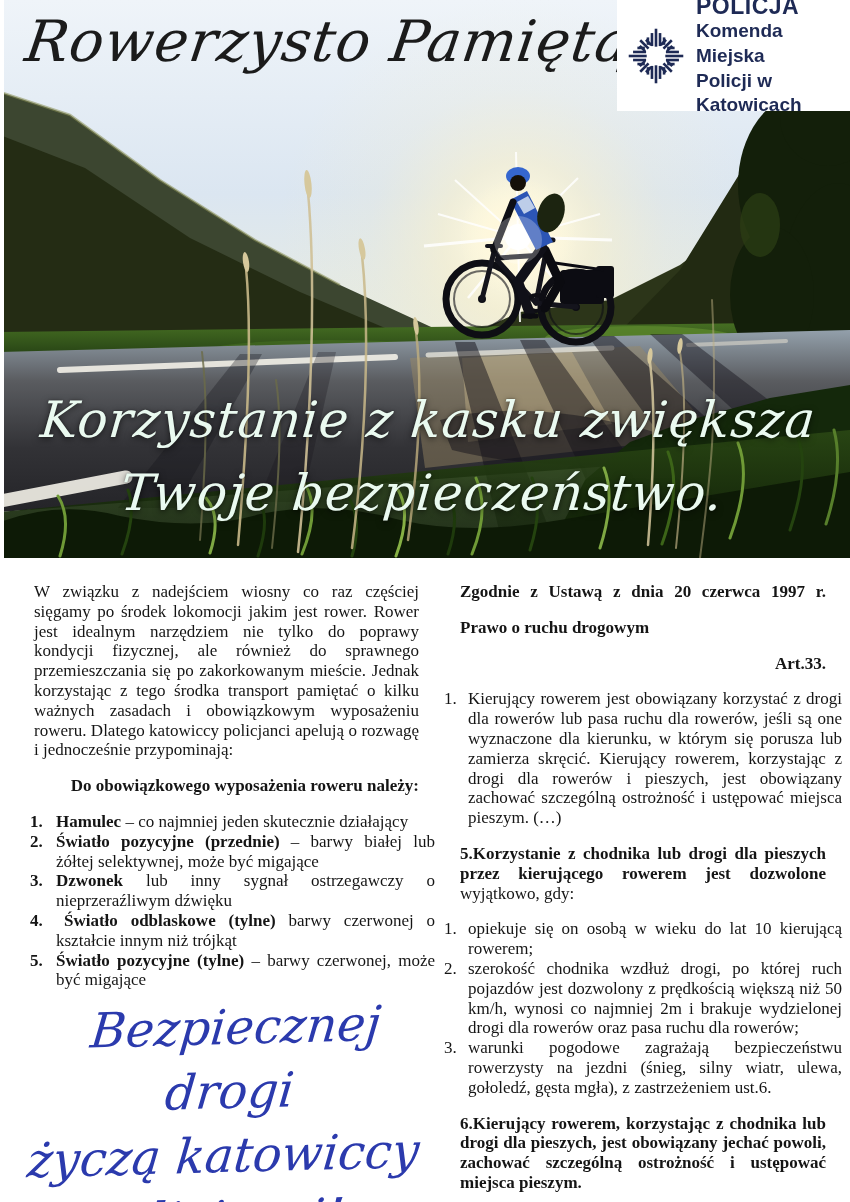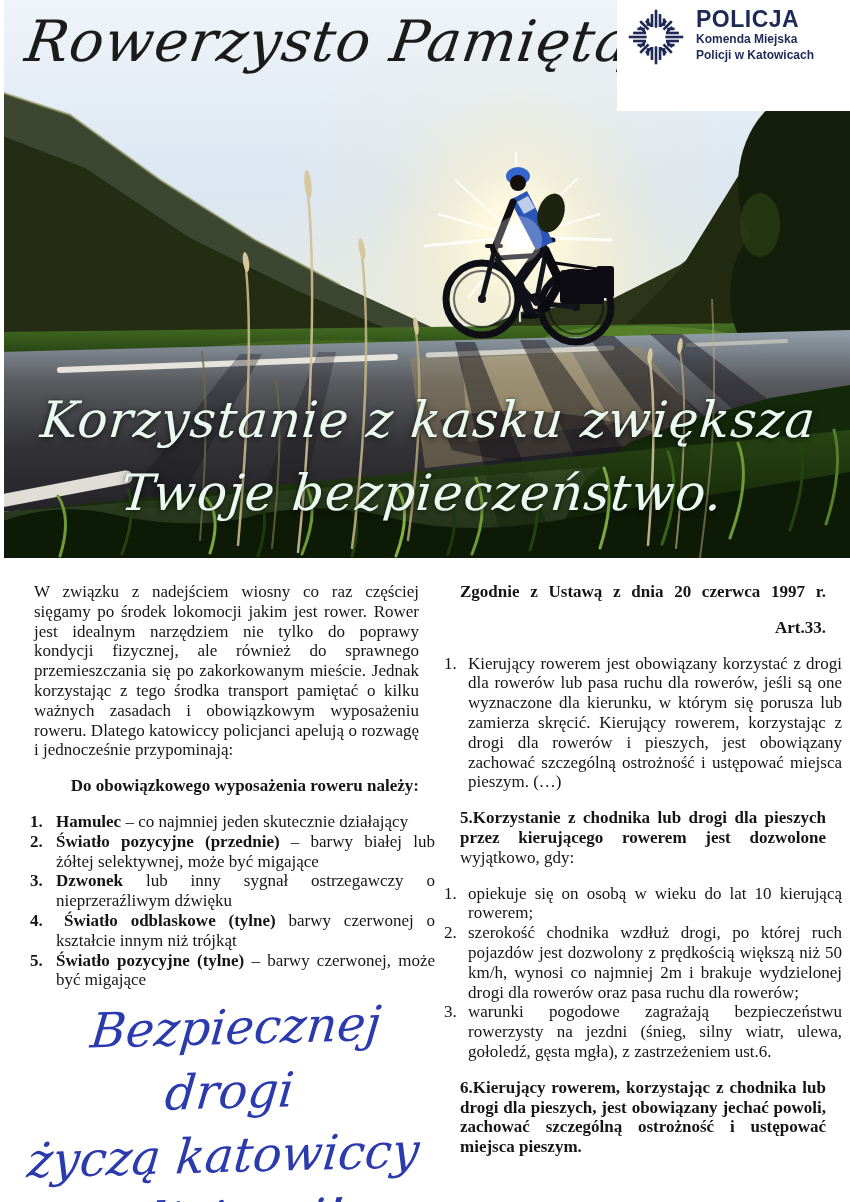--- a/index.html
+++ b/index.html
@@ -16,26 +16,26 @@
   
   .photo{position:absolute;top:0;left:0;width:850px;height:558px;}
   .photo svg.scene{position:absolute;top:0;left:0;width:850px;height:558px;display:block;}
   .poster-title{
     position:absolute;top:8px;left:26px;white-space:nowrap;
     font-family:"DejaVu Serif",serif;font-style:italic;font-size:57px;color:#1b1b1b;
     transform:skewX(-8deg);letter-spacing:1px;
   }
   .logo-box{
     position:absolute;top:0;right:0;width:233px;height:111px;background:#ffffff;
-    display:flex;align-items:flex-start;gap:9px;padding:6px 8px;box-sizing:border-box;
+    display:flex;align-items:center;gap:9px;padding:6px 8px;box-sizing:border-box;
   }
   .logo-star{width:62px;height:62px;flex:0 0 auto;}
   .logo-text{font-family:"Liberation Sans","DejaVu Sans",sans-serif;color:var(--police-navy);}
   .logo-org{font-weight:bold;font-size:23px;letter-spacing:.5px;line-height:1.15;}
-  .logo-sub{font-weight:bold;font-size:12px;line-height:1.3;}
+  .logo-sub{font-weight:bold;font-size:19px;line-height:1.3;}
   .caption{
     position:absolute;left:0;right:0;top:384px;text-align:center;
     font-family:"DejaVu Serif",serif;font-style:italic;font-size:50px;line-height:1.45;
     color:var(--caption-mint);letter-spacing:1px;transform:skewX(-5deg);
     text-shadow:0 2px 7px rgba(0,0,0,.6),0 0 2px rgba(0,0,0,.4);
   }
   
   .columns{position:absolute;top:566px;left:18px;display:flex;gap:9px;width:824px;}
   .col{font-size:17px;line-height:1.165;text-align:justify;}
   .col p{margin:16px;}
@@ -344,20 +344,21 @@
 
       <div class="blue-script">
         <div>Bezpiecznej drogi</div>
         <div>życzą katowiccy</div>
         <div>policjanci!</div>
       </div>
     </div>
 
     <div class="col col-right">
       <p class="law1">Zgodnie z Ustawą z dnia 20 czerwca 1997 r.</p>
+      <p class="law2">Prawo o ruchu drogowym</p>
       <p class="art">Art.33.</p>
 
       <div class="li-row">
         <span class="num" style="flex-basis:24px">1.</span>
         <span class="body">Kierujący rowerem jest obowiązany korzystać z drogi dla rowerów lub pasa ruchu dla rowerów, jeśli są one wyznaczone dla kierunku, w którym się porusza lub zamierza skręcić. Kierujący rowerem, korzystając z drogi dla rowerów i pieszych, jest obowiązany zachować szczególną ostrożność i ustępować miejsca pieszym. (…)</span>
       </div>
 
       <p class="p5"><b>5.Korzystanie z chodnika lub drogi dla pieszych przez kierującego rowerem jest dozwolone</b><span> wyjątkowo, gdy:</span></p>
 
       <div class="exc">

